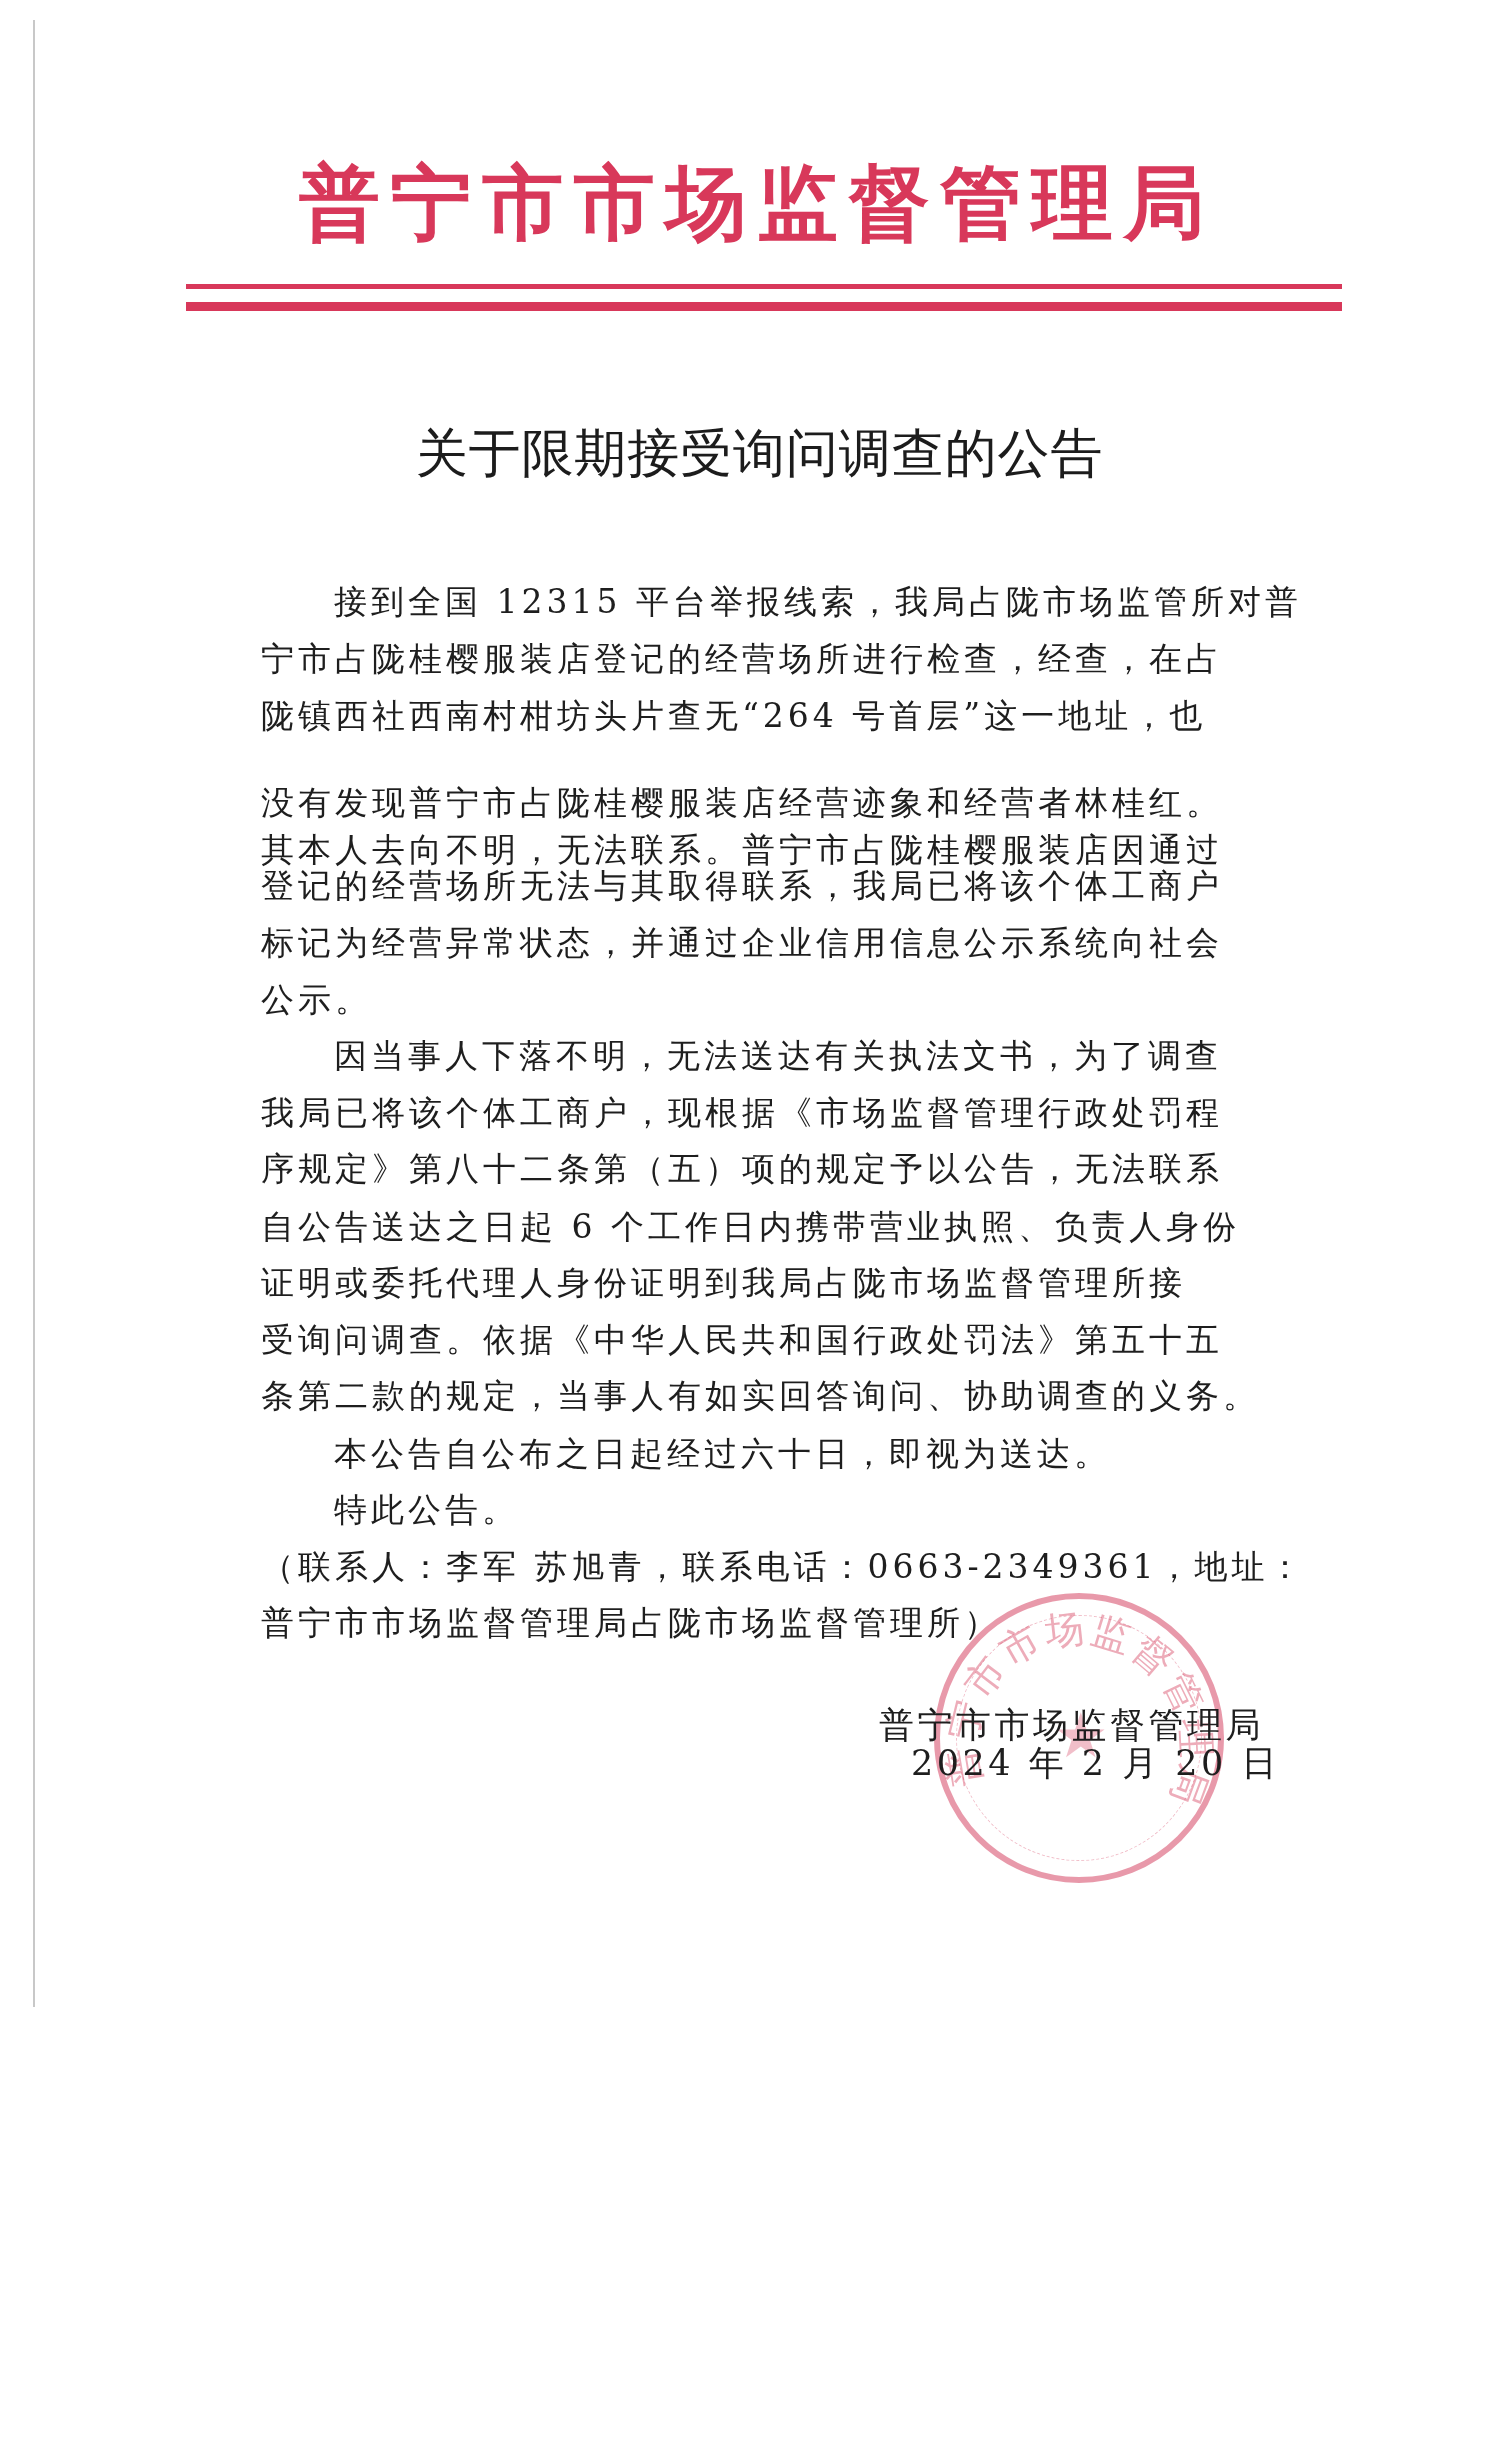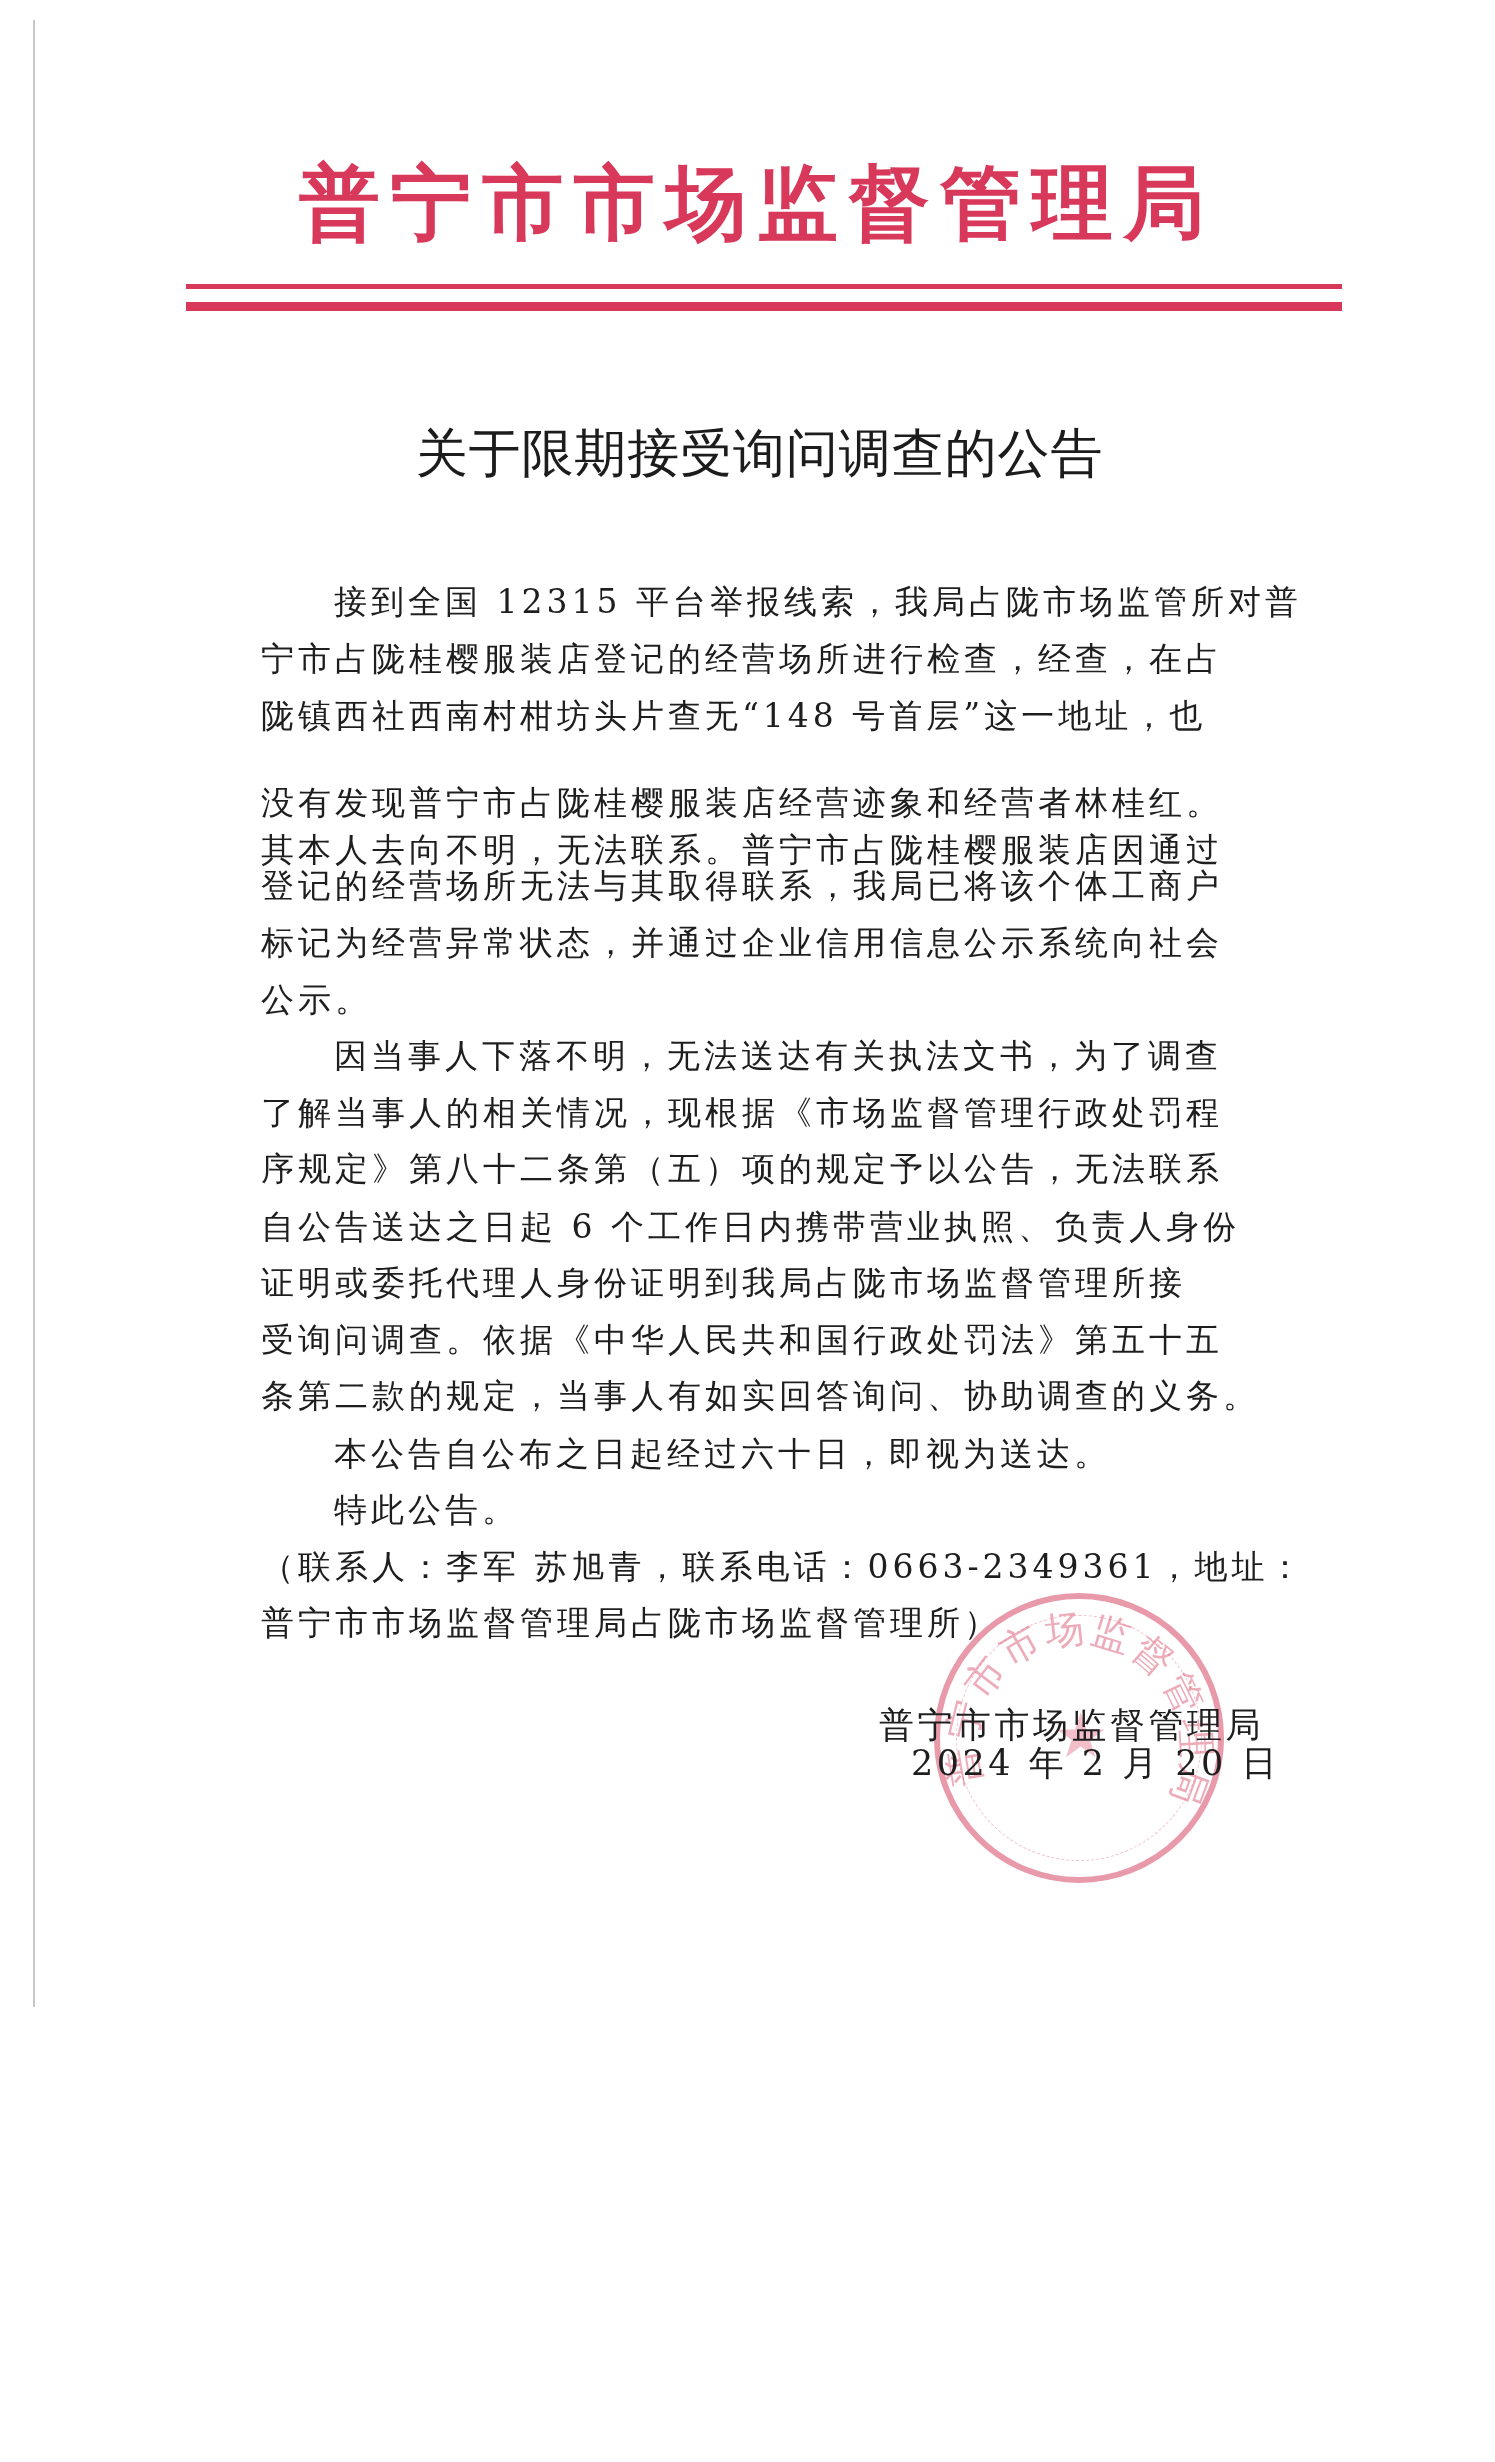--- a/index.html
+++ b/index.html
@@ -34,28 +34,28 @@
 
 <div class="masthead">普宁市市场监督管理局</div>
 <div class="rule rule-thin"></div>
 <div class="rule rule-thick"></div>
 
 <div class="doc-title">关于限期接受询问调查的公告</div>
 
 <div>
   <div class="line indent" style="top:574px">接到全国 12315 平台举报线索，我局占陇市场监管所对普</div>
   <div class="line" style="top:631px">宁市占陇桂樱服装店登记的经营场所进行检查，经查，在占</div>
-  <div class="line" style="top:688px">陇镇西社西南村柑坊头片查无“148 号首层”这一地址，也</div>
+  <div class="line" style="top:688px">陇镇西社西南村柑坊头片查无“264 号首层”这一地址，也</div>
   <div class="line" style="top:775px">没有发现普宁市占陇桂樱服装店经营迹象和经营者林桂红。</div>
   <div class="line" style="top:822px">其本人去向不明，无法联系。普宁市占陇桂樱服装店因通过</div>
   <div class="line" style="top:858px">登记的经营场所无法与其取得联系，我局已将该个体工商户</div>
   <div class="line" style="top:915px">标记为经营异常状态，并通过企业信用信息公示系统向社会</div>
   <div class="line" style="top:972px">公示。</div>
   <div class="line indent" style="top:1028px">因当事人下落不明，无法送达有关执法文书，为了调查</div>
-  <div class="line" style="top:1085px">了解当事人的相关情况，现根据《市场监督管理行政处罚程</div>
+  <div class="line" style="top:1085px">我局已将该个体工商户，现根据《市场监督管理行政处罚程</div>
   <div class="line" style="top:1141px">序规定》第八十二条第（五）项的规定予以公告，无法联系</div>
   <div class="line" style="top:1199px">自公告送达之日起 6 个工作日内携带营业执照、负责人身份</div>
   <div class="line" style="top:1255px">证明或委托代理人身份证明到我局占陇市场监督管理所接</div>
   <div class="line" style="top:1312px">受询问调查。依据《中华人民共和国行政处罚法》第五十五</div>
   <div class="line" style="top:1368px">条第二款的规定，当事人有如实回答询问、协助调查的义务。</div>
   <div class="line indent" style="top:1426px">本公告自公布之日起经过六十日，即视为送达。</div>
   <div class="line indent" style="top:1482px">特此公告。</div>
   <div class="line" style="top:1539px">（联系人：李军  苏旭青，联系电话：0663-2349361，地址：</div>
   <div class="line" style="top:1595px">普宁市市场监督管理局占陇市场监督管理所）</div>
 </div>

